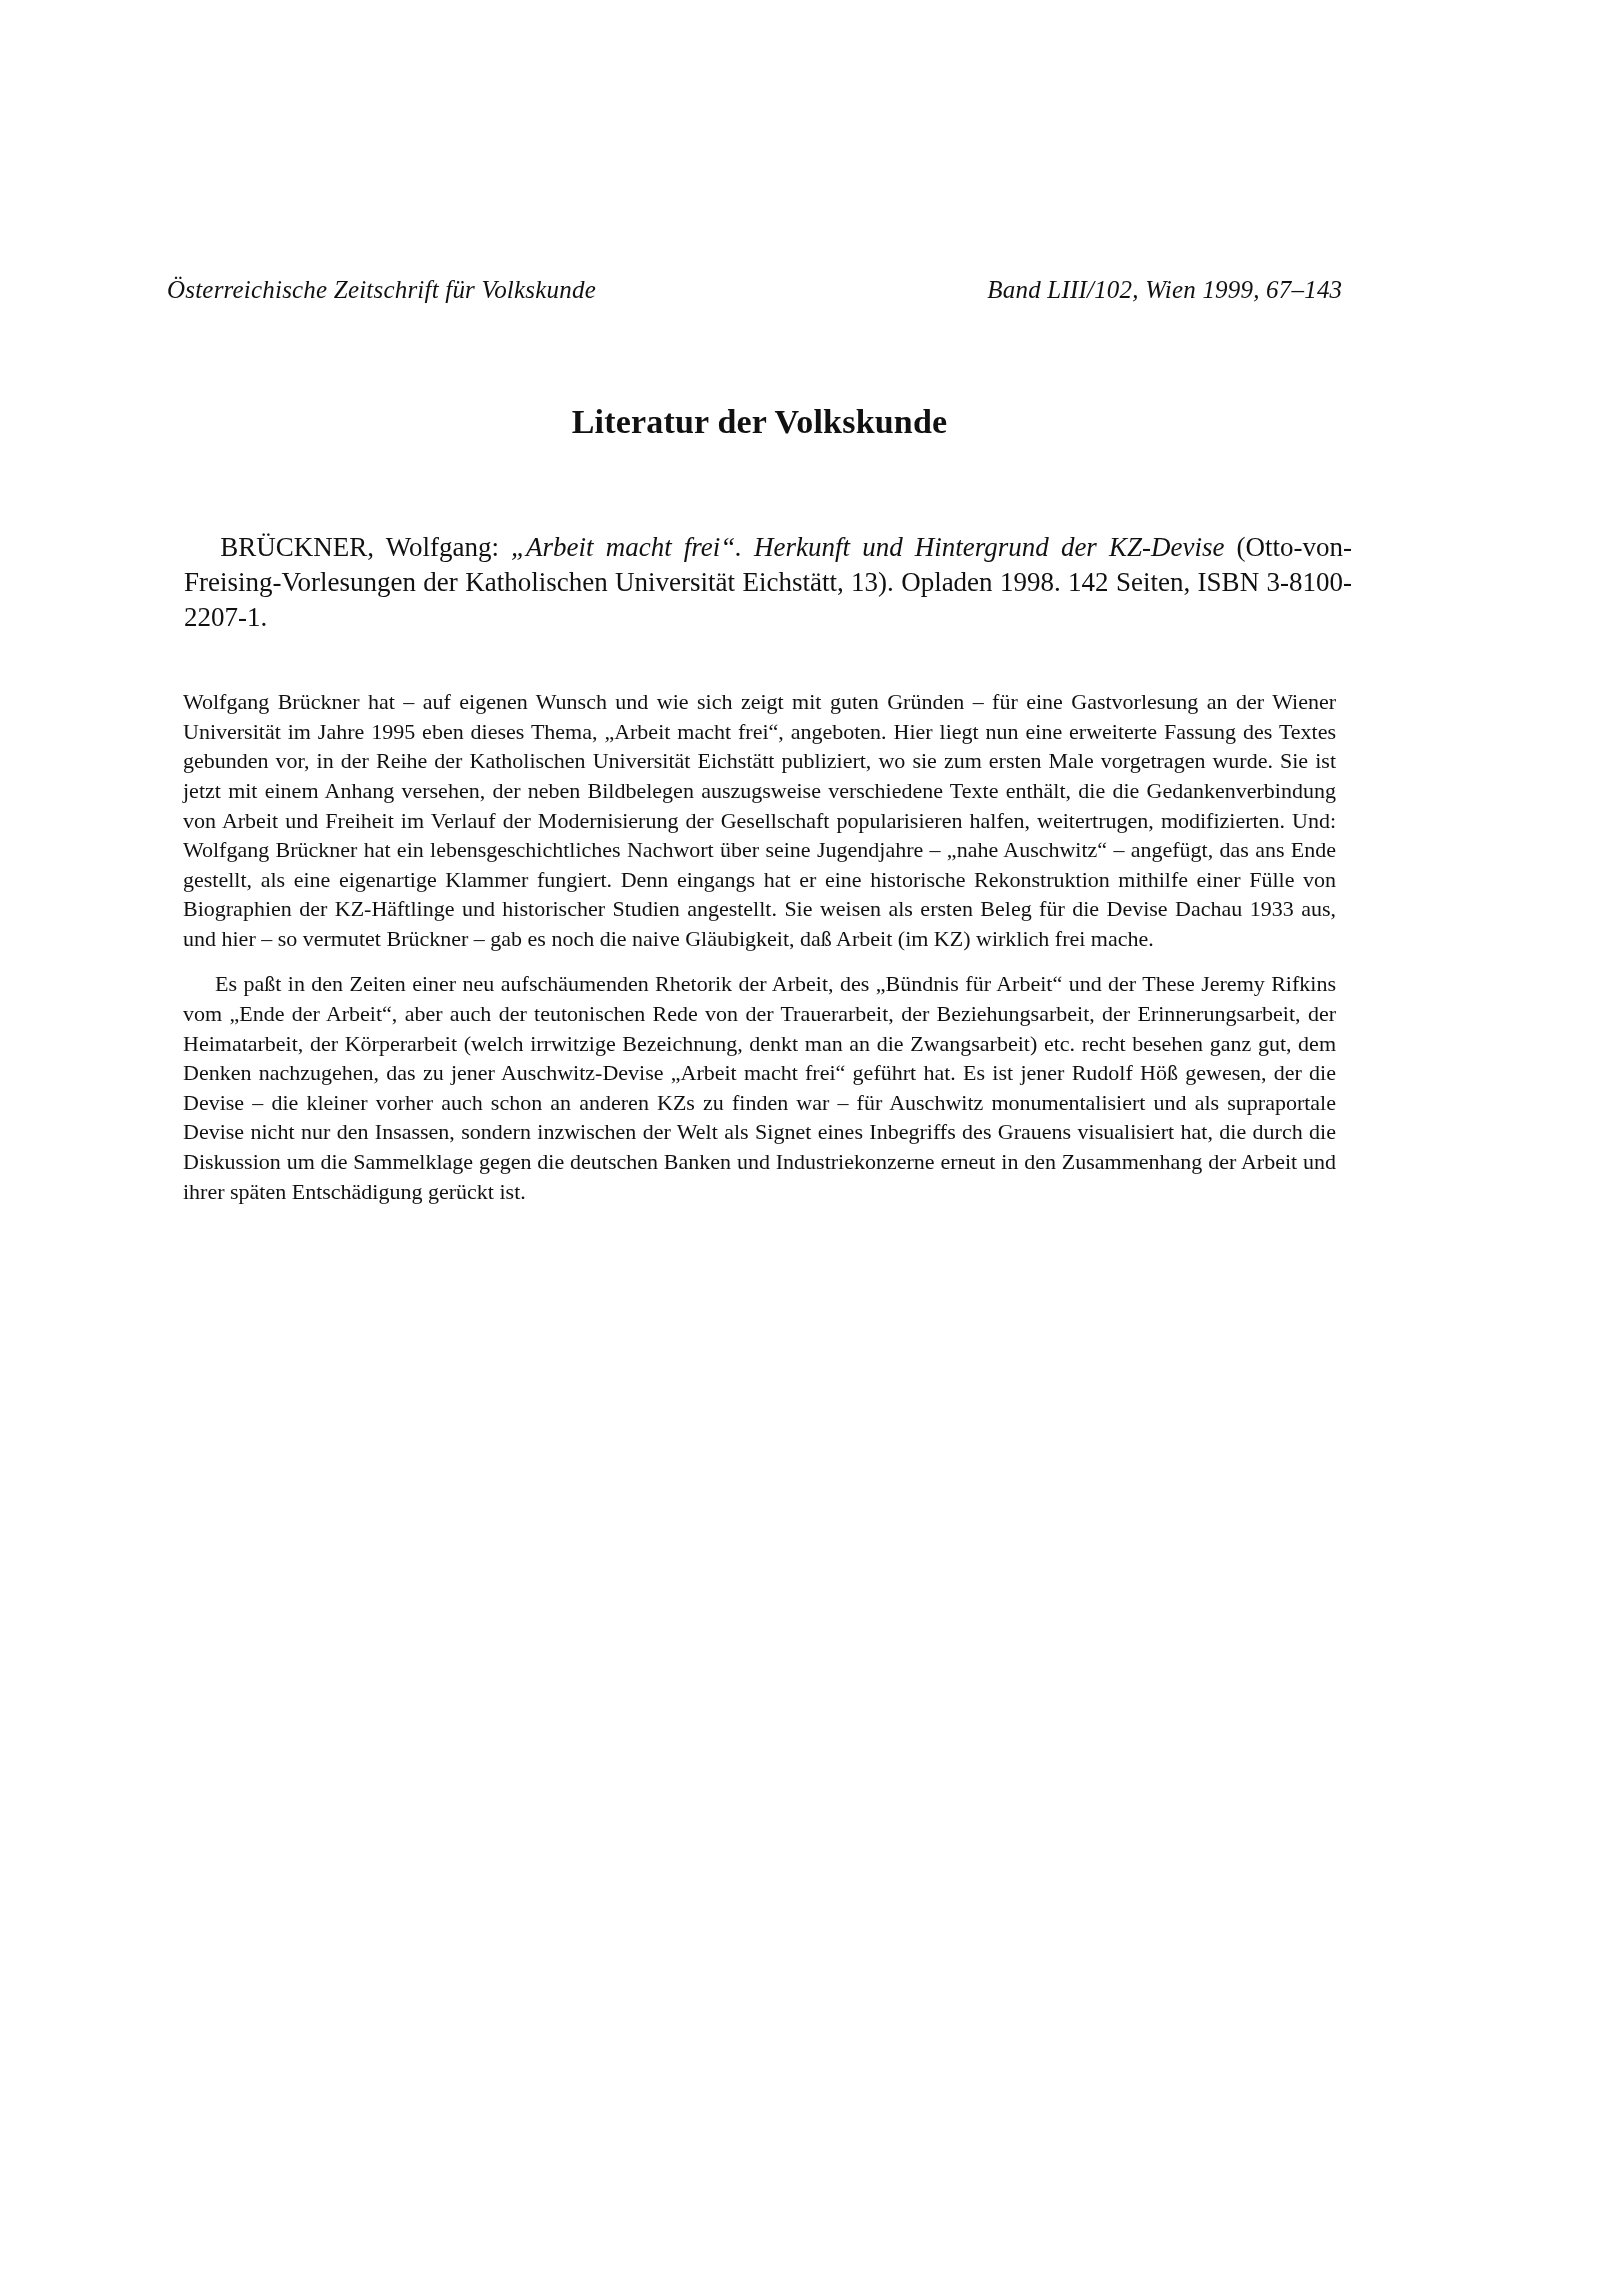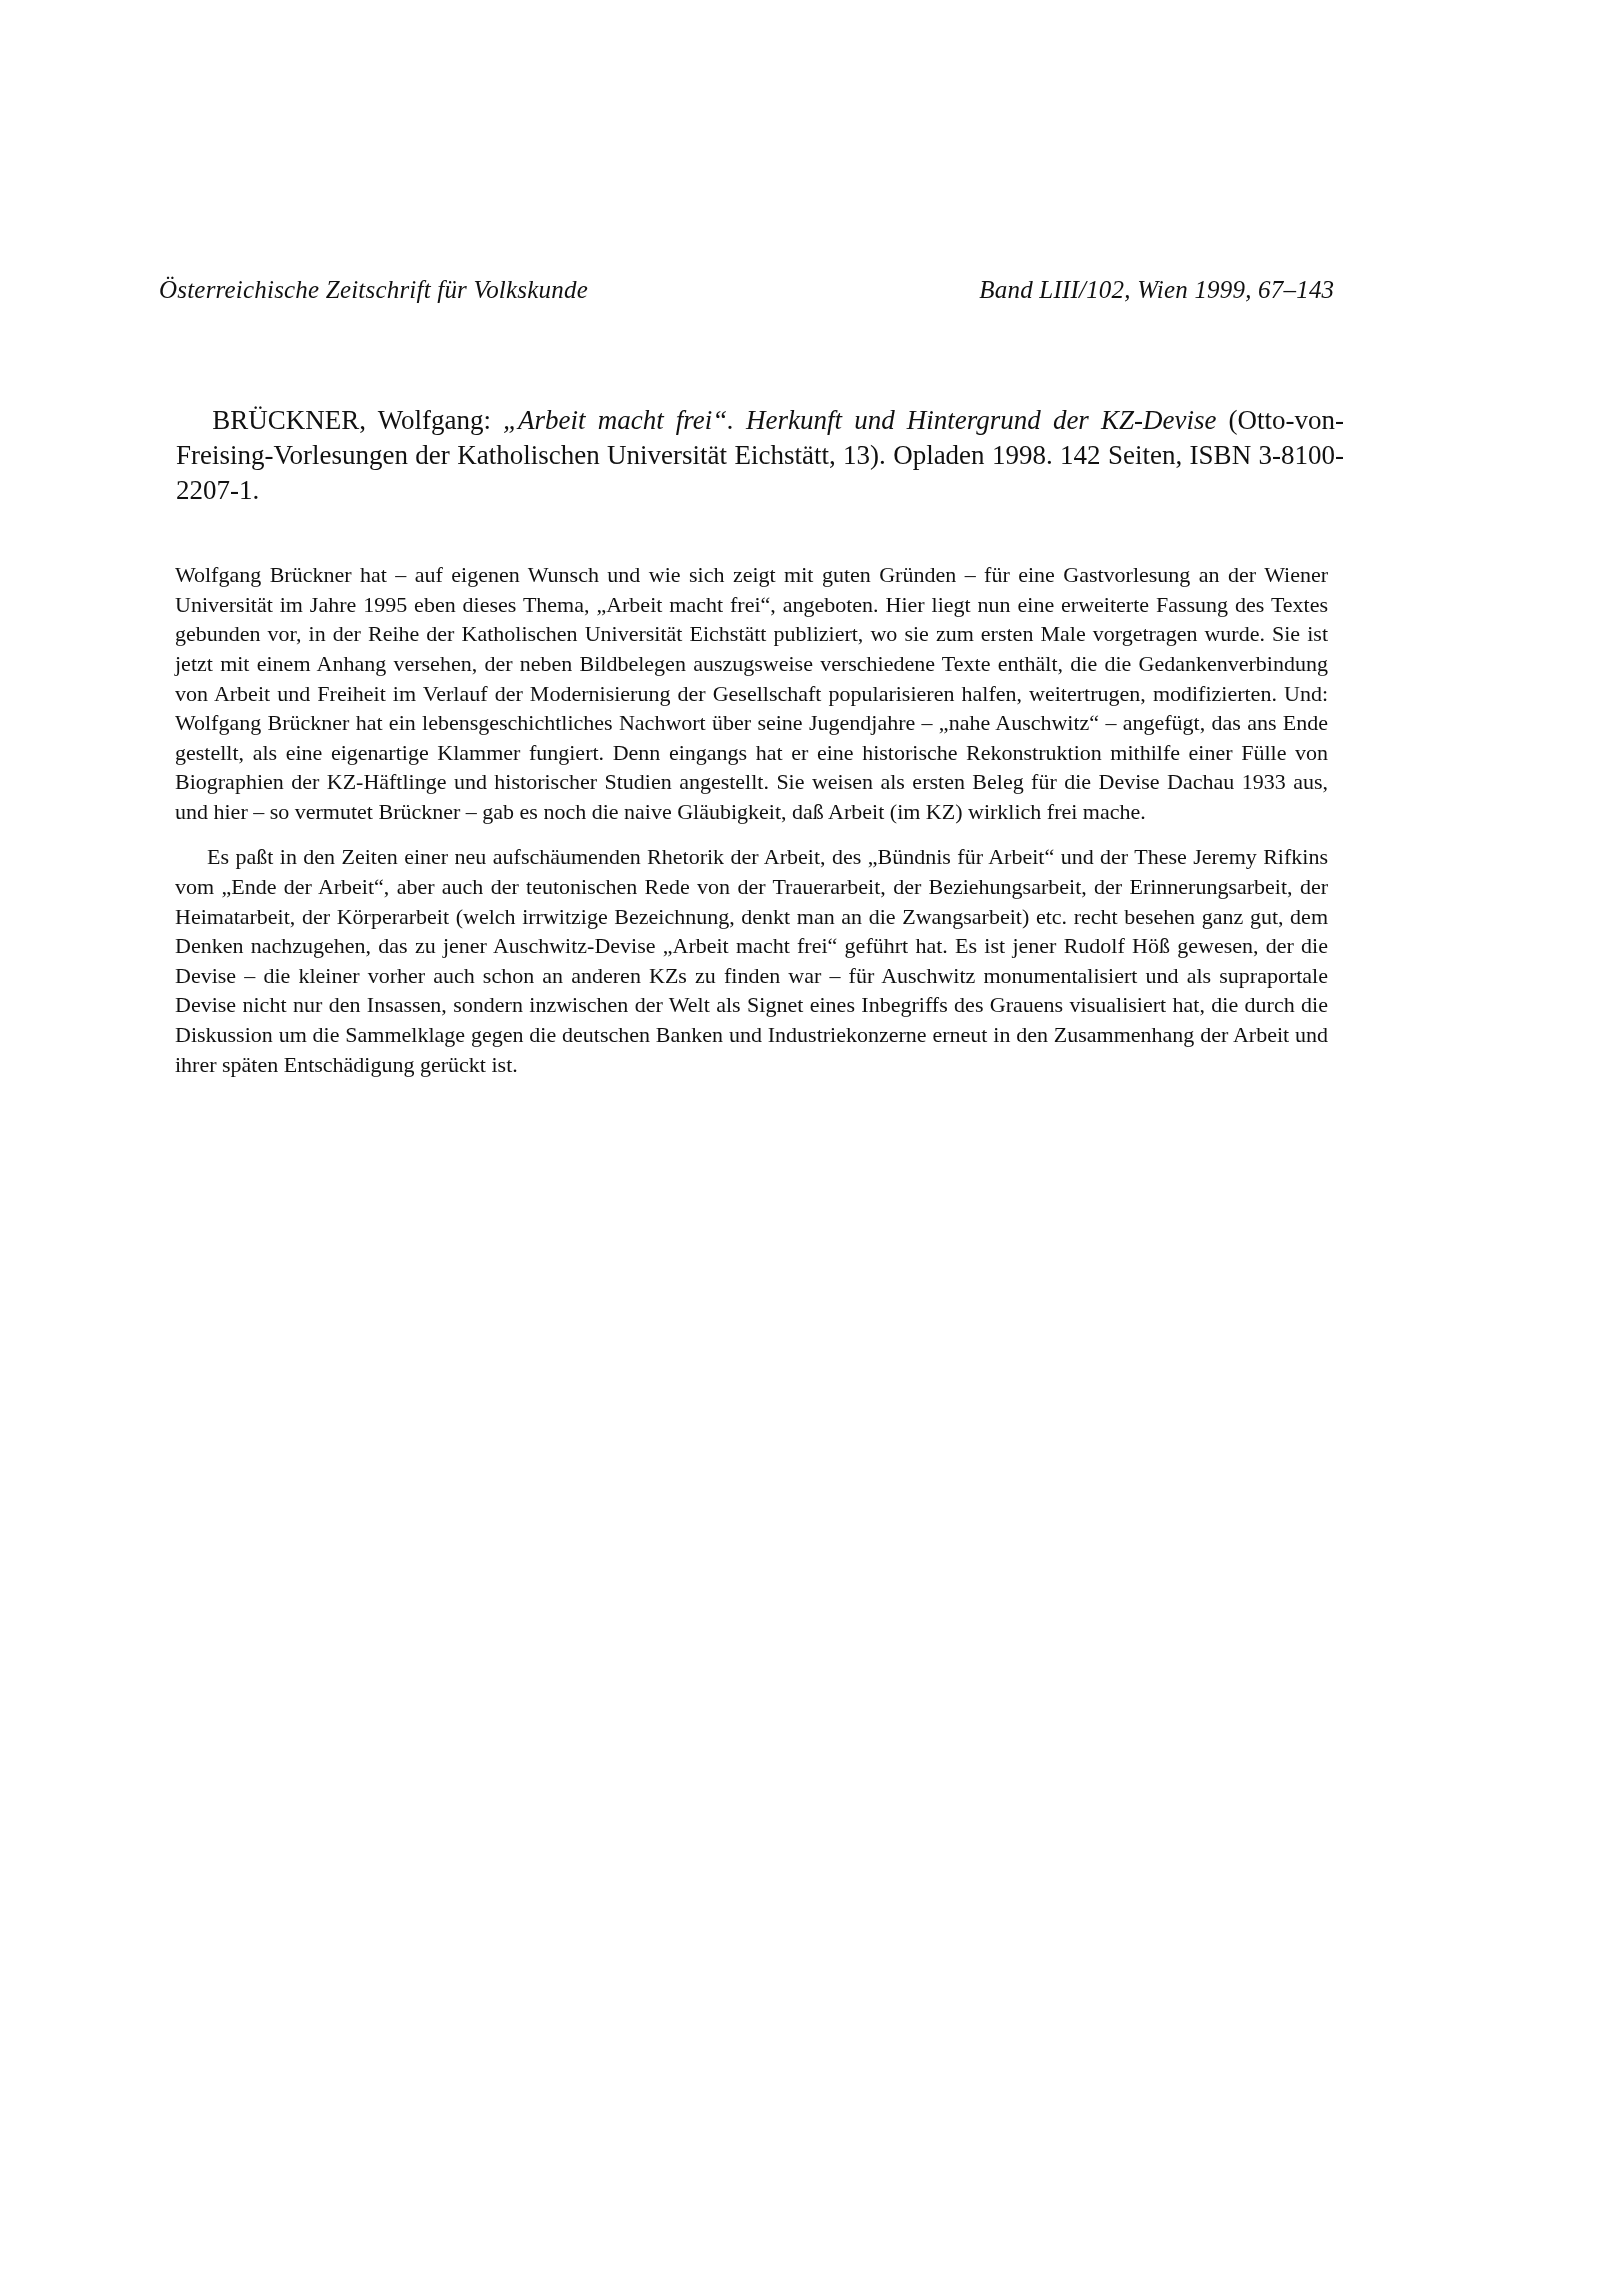--- a/index.html
+++ b/index.html
@@ -17,21 +17,21 @@
   .page {
     position: relative;
     width: 1623px;
     height: 2295px;
     box-sizing: border-box;
     padding: 0;
     overflow: hidden;
   }
   .content {
     position: absolute;
-    left: 159px;
+    left: 167px;
     top: 276px;
     width: 1185px;
   }
   .running-head {
     display: flex;
     justify-content: space-between;
     align-items: baseline;
     font-style: italic;
     font-size: 25px;
     letter-spacing: 0.2px;
@@ -84,20 +84,21 @@
 <body>
 
 <div class="page">
   <div class="content">
 
     <div class="running-head">
       <span class="left">Österreichische Zeitschrift für Volkskunde</span>
       <span class="right">Band LIII/102, Wien 1999, 67–143</span>
     </div>
 
+    <h1 class="section-title">Literatur der Volkskunde</h1>
 
     <div class="entry">
       <span class="entry-head">&nbsp;&nbsp;&nbsp;</span><span class="smallcapsname">BRÜCKNER, Wolfgang:</span>
       <span class="ital">„Arbeit macht frei“. Herkunft und Hintergrund der KZ-Devise</span><span> (Otto-von-Freising-Vorlesungen der Katholischen Universität Eichstätt, 13). Opladen 1998. 142 Seiten, ISBN 3-8100-2207-1.</span>
     </div>
 
     <p class="body-par">Wolfgang Brückner hat – auf eigenen Wunsch und wie sich zeigt mit guten Gründen – für eine Gastvorlesung an der Wiener Universität im Jahre 1995 eben dieses Thema, „Arbeit macht frei“, angeboten. Hier liegt nun eine erweiterte Fassung des Textes gebunden vor, in der Reihe der Katholischen Universität Eichstätt publiziert, wo sie zum ersten Male vorgetragen wurde. Sie ist jetzt mit einem Anhang versehen, der neben Bildbelegen auszugsweise verschiedene Texte enthält, die die Gedankenverbindung von Arbeit und Freiheit im Verlauf der Modernisierung der Gesellschaft popularisieren halfen, weitertrugen, modifizierten. Und: Wolfgang Brückner hat ein lebensgeschichtliches Nachwort über seine Jugendjahre – „nahe Auschwitz“ – angefügt, das ans Ende gestellt, als eine eigenartige Klammer fungiert. Denn eingangs hat er eine historische Rekonstruktion mithilfe einer Fülle von Biographien der KZ-Häftlinge und historischer Studien angestellt. Sie weisen als ersten Beleg für die Devise Dachau 1933 aus, und hier – so vermutet Brückner – gab es noch die naive Gläubigkeit, daß Arbeit (im KZ) wirklich frei mache.</p>
     <p class="body-par">Es paßt in den Zeiten einer neu aufschäumenden Rhetorik der Arbeit, des „Bündnis für Arbeit“ und der These Jeremy Rifkins vom „Ende der Arbeit“, aber auch der teutonischen Rede von der Trauerarbeit, der Beziehungsarbeit, der Erinnerungsarbeit, der Heimatarbeit, der Körperarbeit (welch irrwitzige Bezeichnung, denkt man an die Zwangsarbeit) etc. recht besehen ganz gut, dem Denken nachzugehen, das zu jener Auschwitz-Devise „Arbeit macht frei“ geführt hat. Es ist jener Rudolf Höß gewesen, der die Devise – die kleiner vorher auch schon an anderen KZs zu finden war – für Auschwitz monumentalisiert und als supraportale Devise nicht nur den Insassen, sondern inzwischen der Welt als Signet eines Inbegriffs des Grauens visualisiert hat, die durch die Diskussion um die Sammelklage gegen die deutschen Banken und Industriekonzerne erneut in den Zusammenhang der Arbeit und ihrer späten Entschädigung gerückt ist.</p>
 
   </div>

